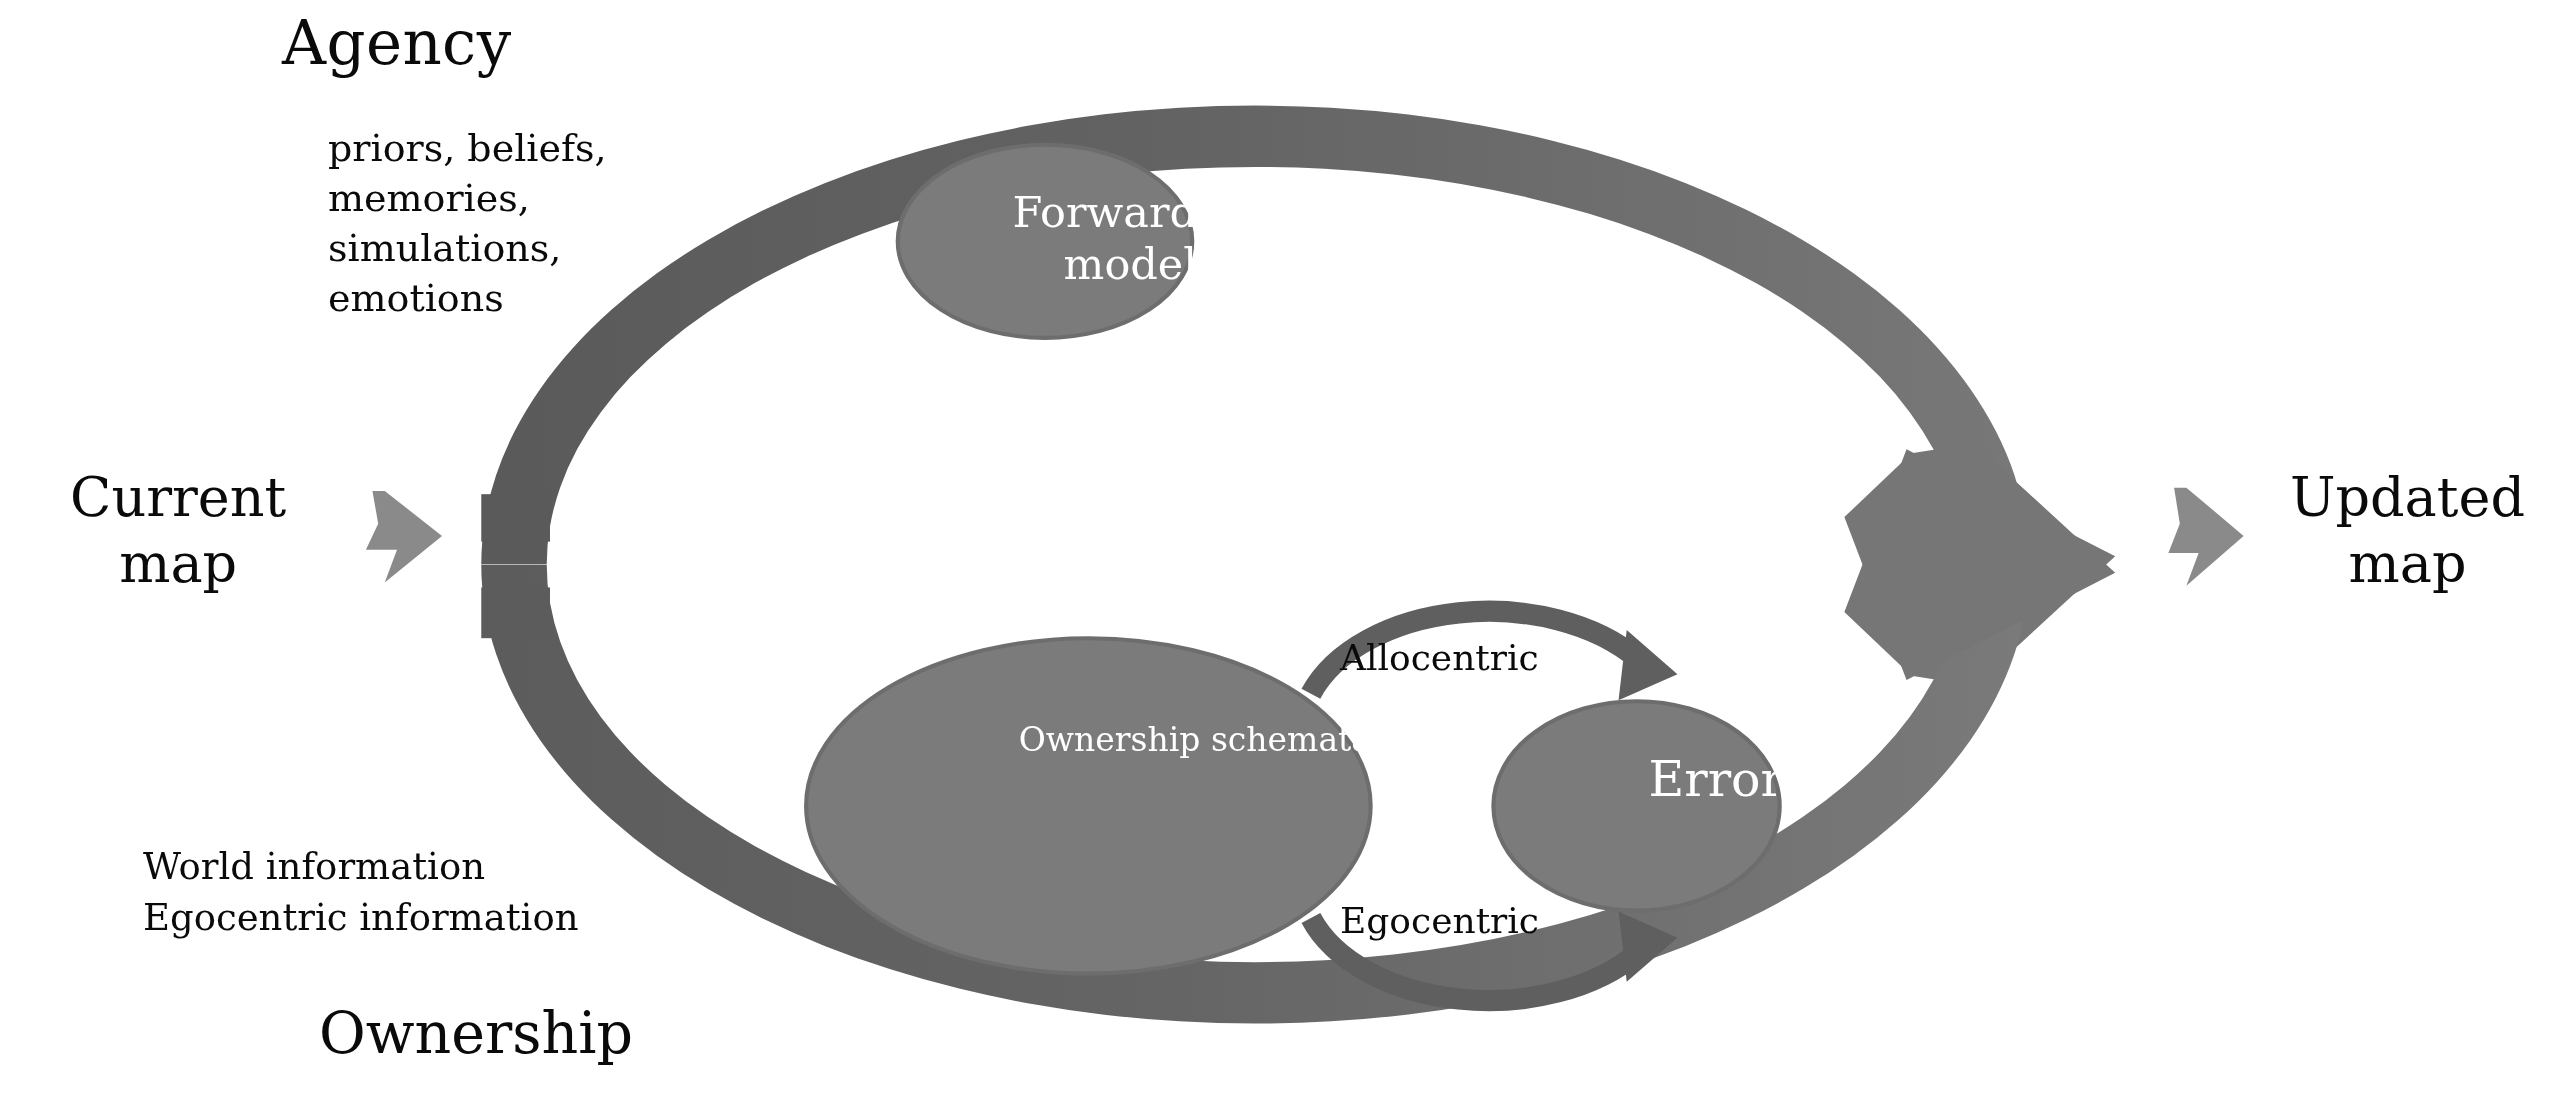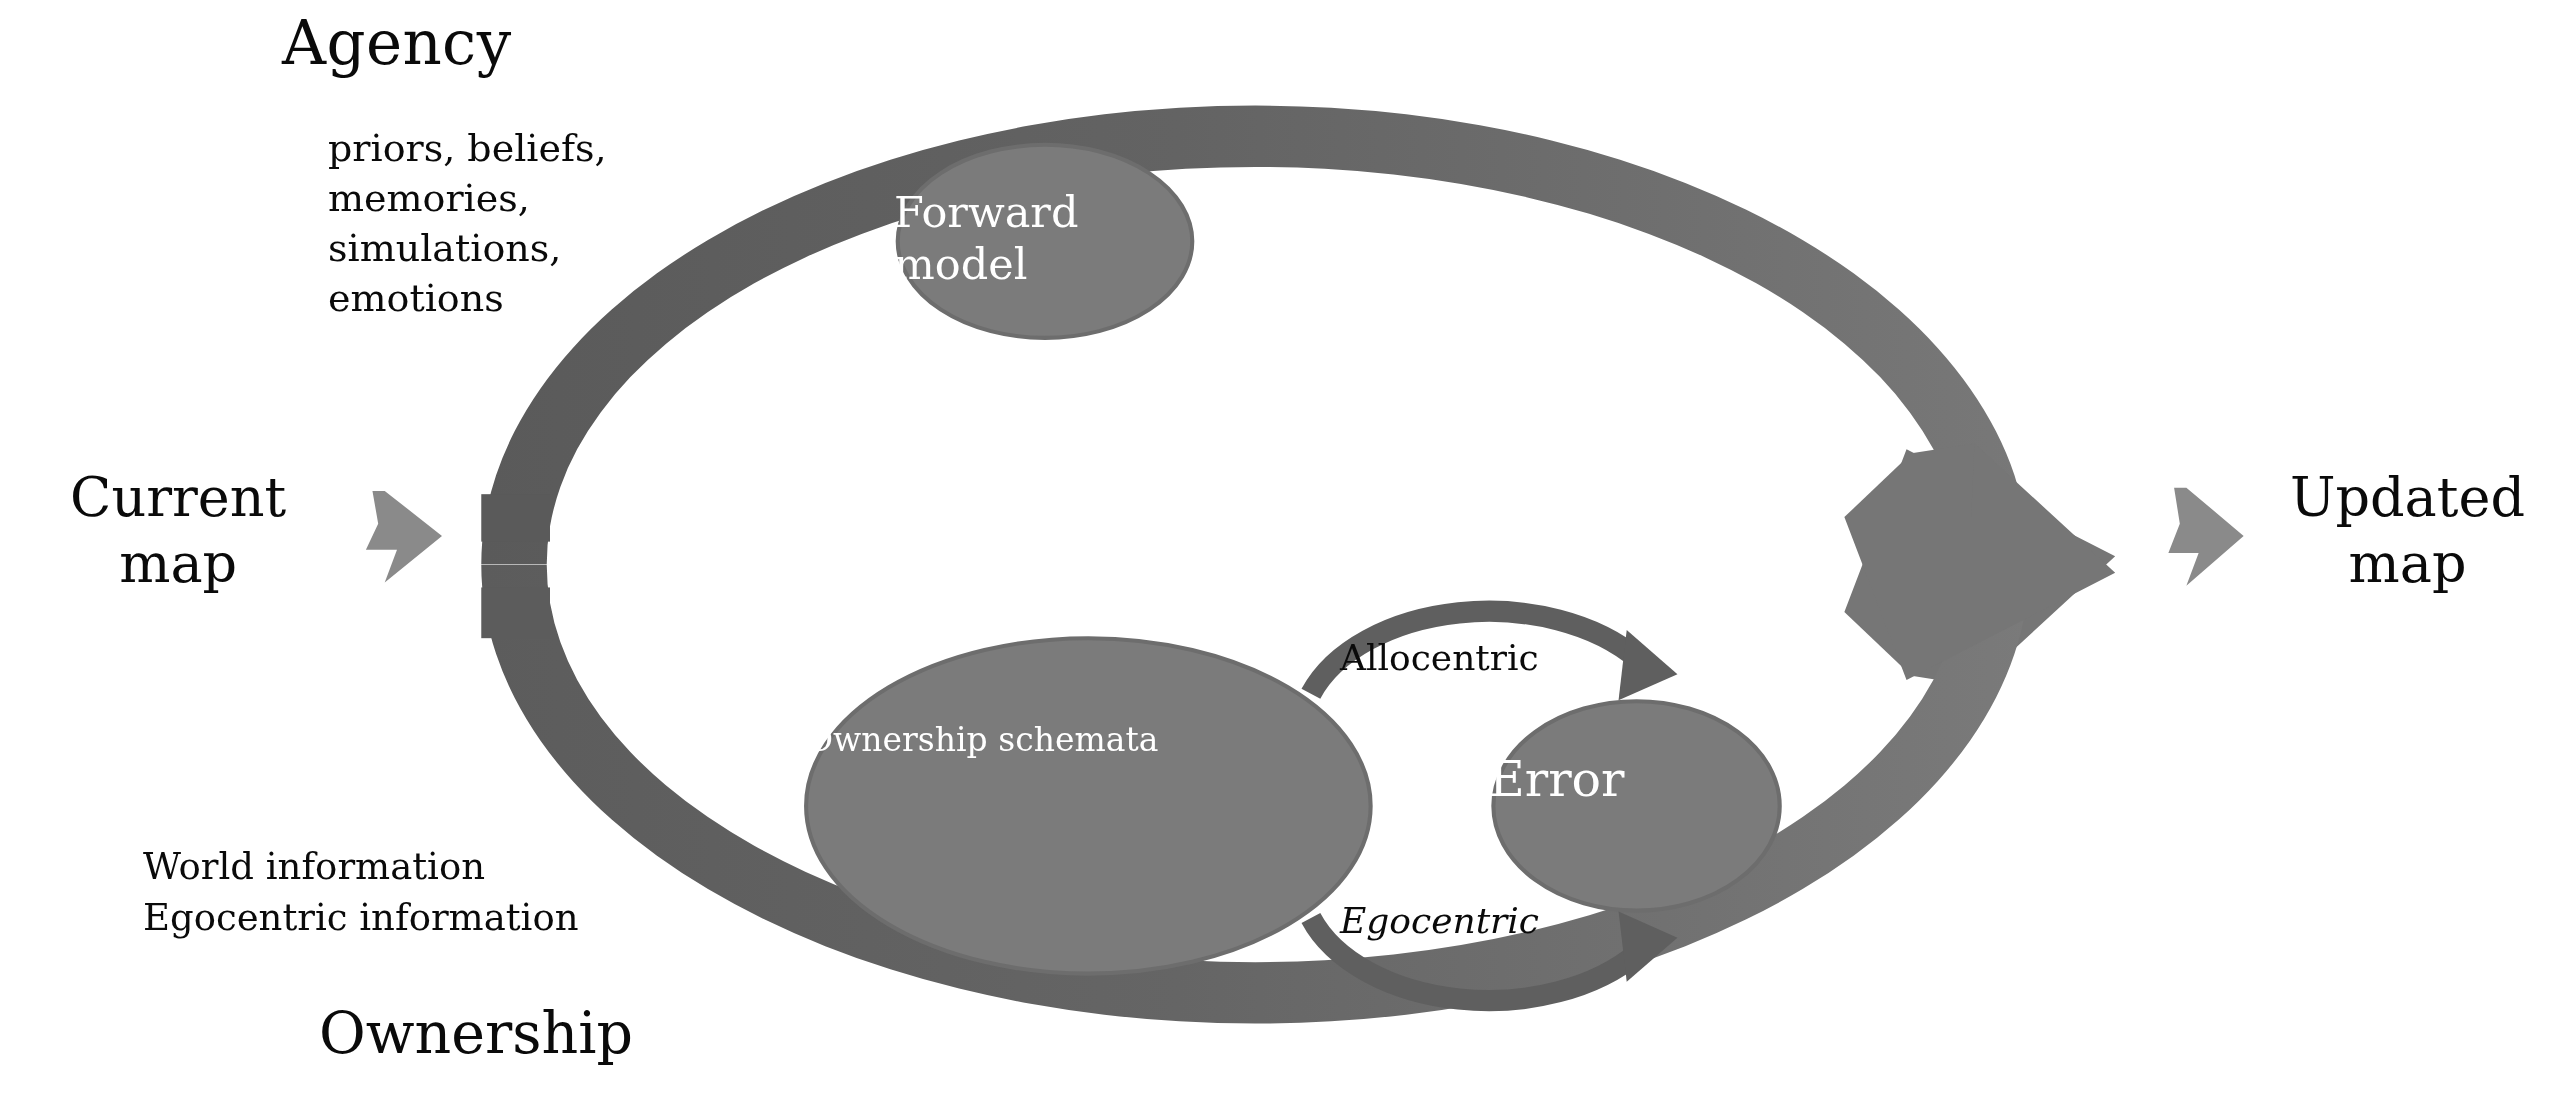--- a/index.html
+++ b/index.html
@@ -75,21 +75,21 @@
   }
   #ownership-heading {
     left: 319px;
     top: 1000px;
     font-size: 57px;
   }
 
   .node-text {
     position: absolute;
     color: #ffffff;
-    text-align: left;
+    text-align: right;
     font-family: "DejaVu Serif", "Liberation Serif", serif;
     line-height: 1.2;
     pointer-events: none;
   }
   #forward-model-text {
     left: 894px;
     top: 187px;
     width: 303px;
     font-size: 43px;
   }
@@ -107,21 +107,21 @@
   }
 
   .arc-label {
     position: absolute;
     color: #0a0a0a;
     font-family: "DejaVu Serif", "Liberation Serif", serif;
     font-size: 36px;
     white-space: pre;
   }
   #allocentric-label { left: 1340px; top: 637px; }
-  #egocentric-label  { left: 1340px; top: 900px; font-style: italic; }
+  #egocentric-label  { left: 1340px; top: 900px; }
 </style>
 </head>
 <body>
 
 <div id="figure-root">
 
   <svg id="figure-svg" viewBox="0 0 3148 1342">
     <defs>
 
       <linearGradient id="bandGradTop" x1="0" y1="0" x2="1" y2="0">

